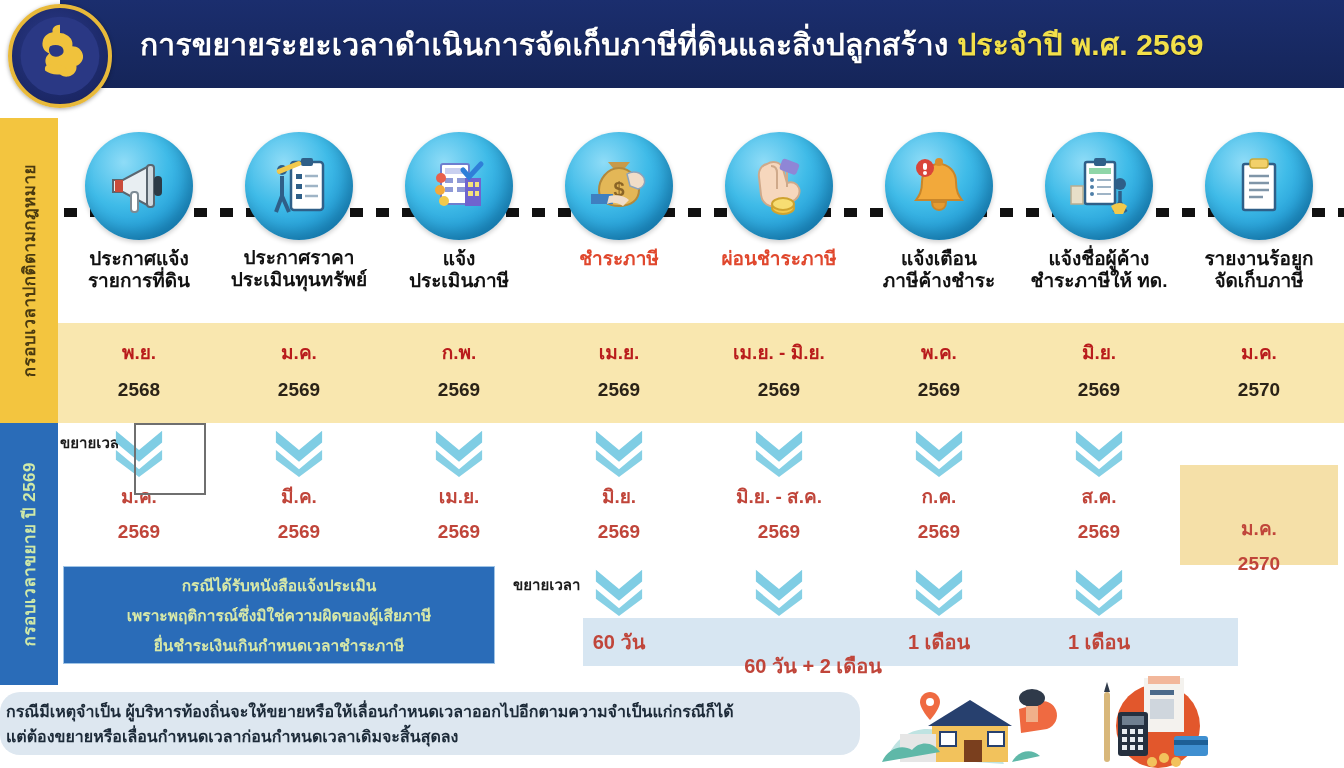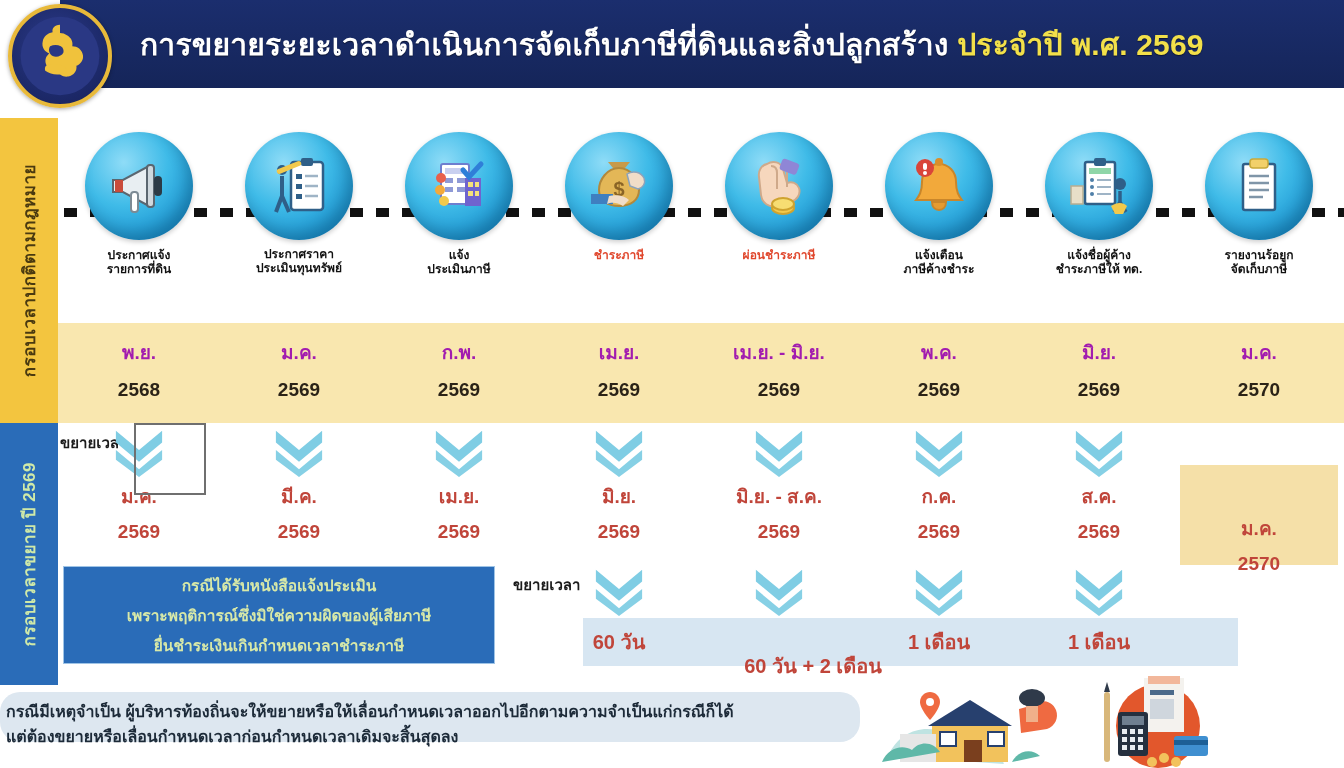--- a/index.html
+++ b/index.html
@@ -60,31 +60,31 @@
   .node { position: absolute; top: 14px; width: 158px; text-align: center; }
   .bubble {
     width: 108px; height: 108px; margin: 0 auto; border-radius: 50%;
     background: radial-gradient(circle at 36% 28%, #8fdcf7 0%, #3fbbe8 42%, #1b93d0 78%, #1177b4 100%);
     box-shadow: inset -6px -8px 14px rgba(0,0,0,.18), 0 2px 5px rgba(0,0,0,.2);
     position: relative; z-index: 3;
     display: flex; align-items: center; justify-content: center;
   }
   .bubble svg { width: 64px; height: 64px; }
   .node-label {
-    margin-top: 8px; font-size: 12px; font-weight: bold; line-height: 1.18;
+    margin-top: 8px; font-size: 19px; font-weight: bold; line-height: 1.18;
     color: #111; white-space: pre-line;
   }
   .node-label.hl { color: #e0472d; }
 
   .row-dates {
     position: absolute; left: 0; top: 205px; width: 1286px; height: 100px;
     background: #f9e7af;
   }
   .date-cell { position: absolute; top: 14px; width: 158px; text-align: center; }
-  .date-m { font-size: 19px; font-weight: bold; color: #a21caf; }
+  .date-m { font-size: 19px; font-weight: bold; color: #b91c1c; }
   .date-y { font-size: 19px; font-weight: bold; color: #2b2317; margin-top: 12px; }
 
   
   .row-ext { position: absolute; left: 0; top: 305px; width: 1286px; height: 145px; background:#fff; }
   .ext-cell { position: absolute; top: 4px; width: 158px; text-align: center; }
   .chev { margin: 0 auto; width: 58px; height: 52px; display:block; }
   .ext-m { font-size: 19px; font-weight: bold; color: #c0453a; margin-top: 2px; }
   .ext-y { font-size: 19px; font-weight: bold; color: #c0453a; margin-top: 10px; }
   .ext-cell.boxed-last { background: #f5e0a8; padding-top: 46px; height: 100px; top: 42px; }
   .sel-box {
@@ -114,21 +114,21 @@
   }
   .dur-chev { position: absolute; top: 448px; width: 158px; text-align: center; }
   .dur-cell {
     position: absolute; top: 500px; height: 48px; width: 158px;
     display: flex; align-items: center; justify-content: center;
     font-size: 20px; font-weight: bold; color: #c0453a; white-space: nowrap;
   }
 
   
   .footer {
-    position: absolute; left: 0; top: 692px; width: 860px; height: 50px;
+    position: absolute; left: 0; top: 692px; width: 860px; height: 63px;
     background: #dde7f0; padding: 8px 8px 0 6px; border-radius: 20px;
   }
   .footer-line { font-size: 16px; font-weight: bold; color: #1c2a38; line-height: 1.55; white-space: nowrap; }
 
   .art { position: absolute; top: 676px; height: 92px; }
   .art-house { left: 880px; width: 190px; }
   .art-calc  { left: 1090px; width: 130px; }
 </style>
 </head>
 <body>

